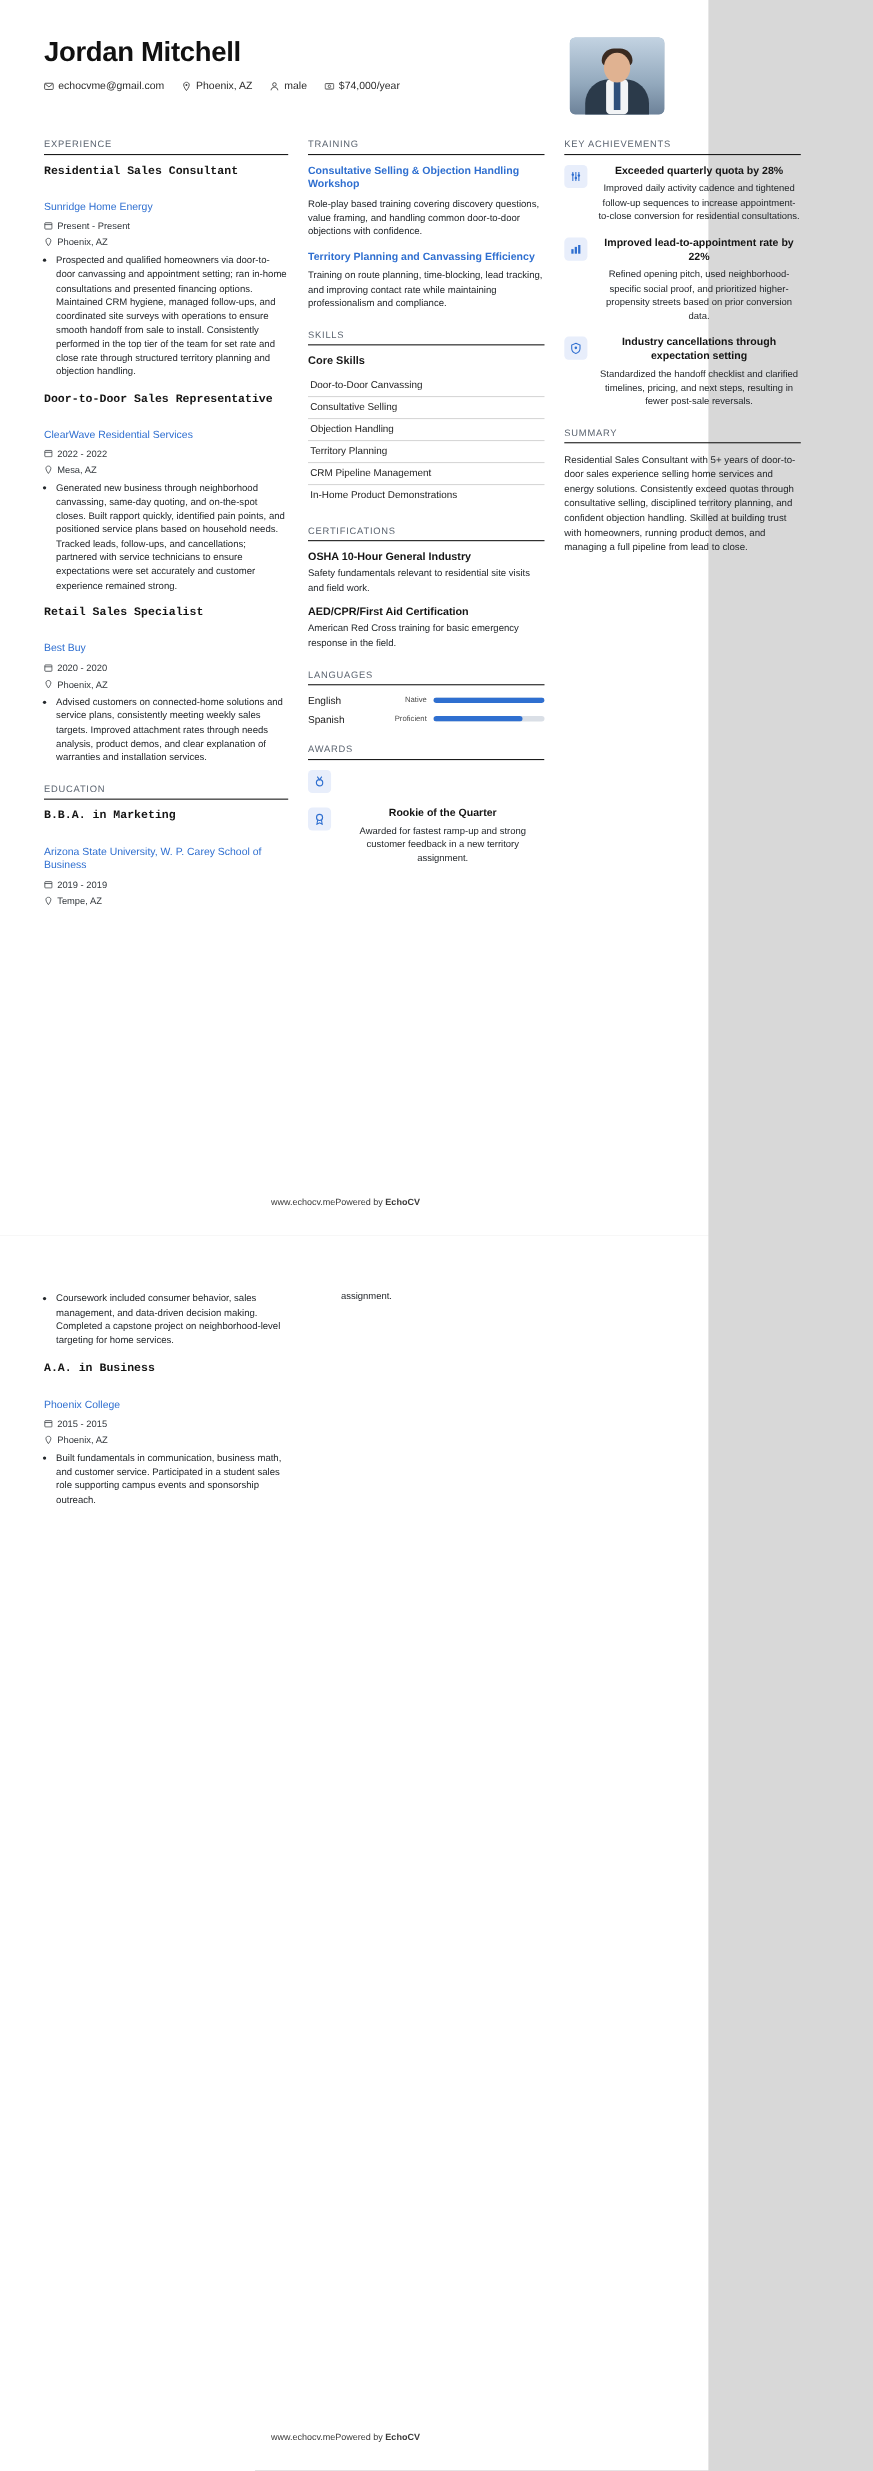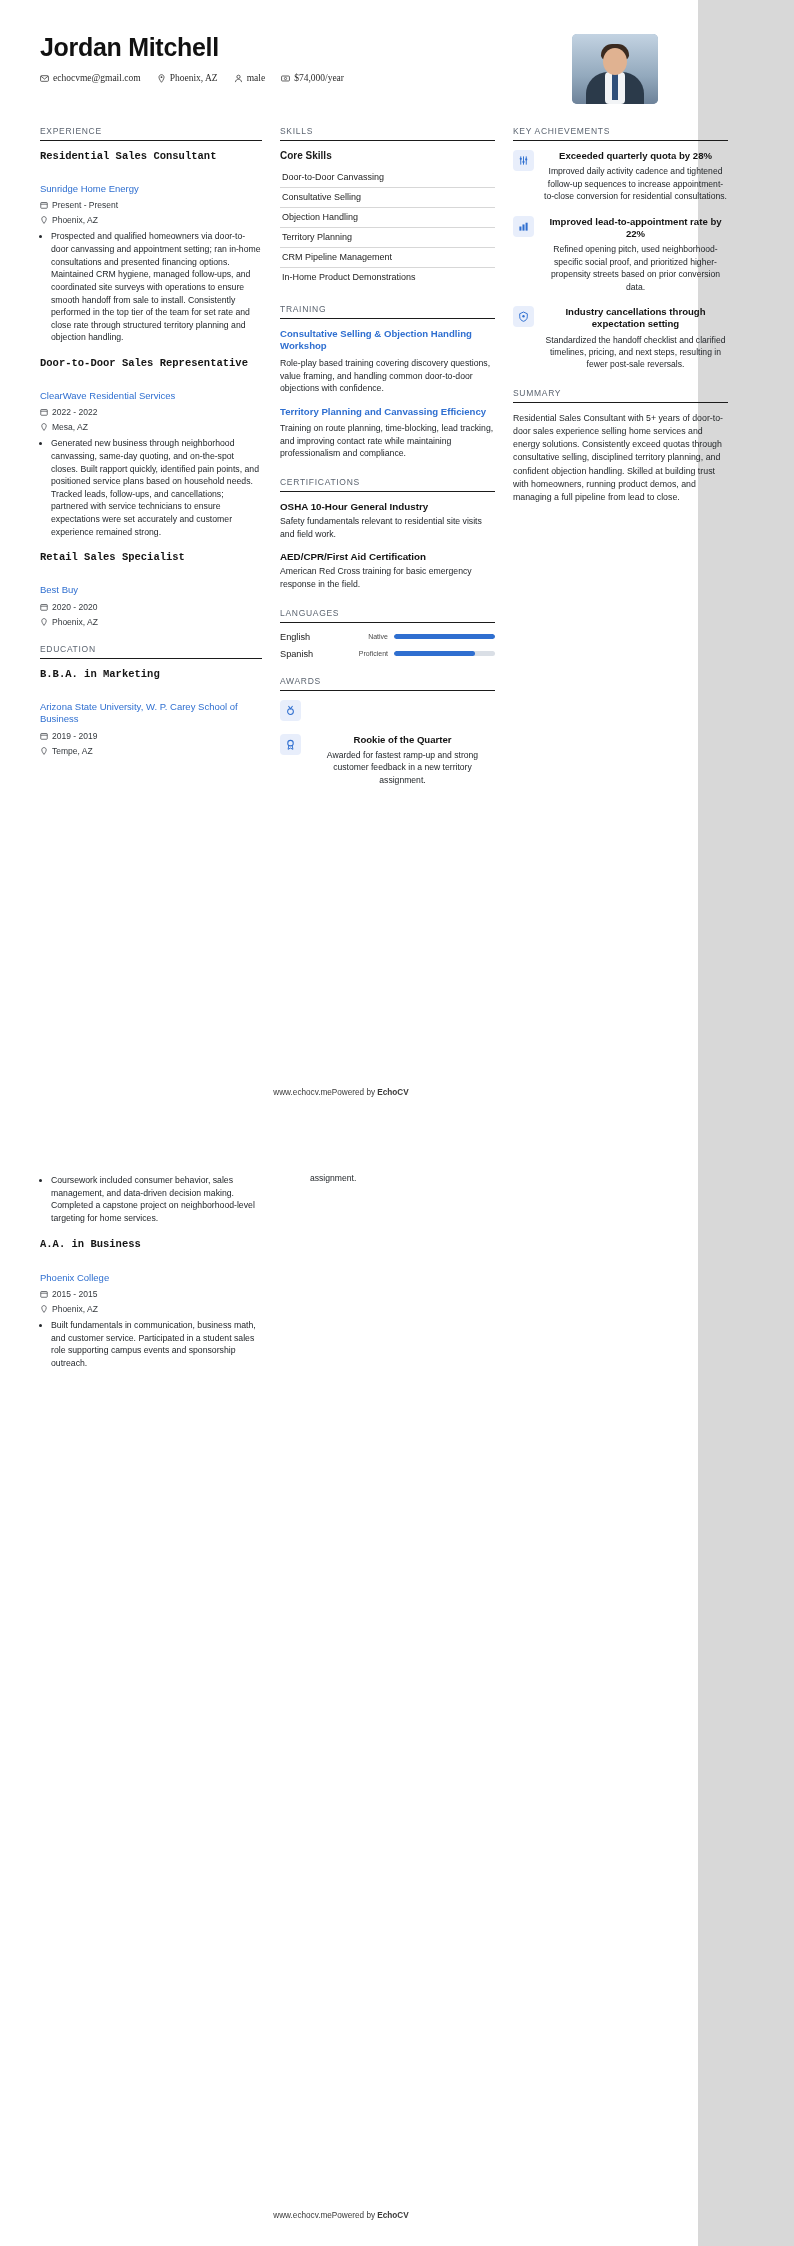--- a/index.html
+++ b/index.html
@@ -3,21 +3,21 @@
 <meta charset="utf-8">
 <style>
   * { box-sizing: border-box; margin: 0; padding: 0; }
   html, body {
     width: 794px;
     background: #d8d8d8;
     font-family: "Liberation Sans", sans-serif;
     color: #1a1a1a;
   }
   .page {
-    width: 698px;
+    width: 644px;
     min-height: 1123px;
     background: #ffffff;
     position: relative;
     padding: 34px 40px 0 40px;
   }
   .page + .page { margin-top: 0; }
 
   
   .hdr { display: flex; justify-content: space-between; align-items: flex-start; }
   .hdr-left { flex: 1; }
@@ -35,21 +35,21 @@
     font-weight: normal;
   }
   .contacts {
     display: flex;
     flex-wrap: wrap;
     gap: 16px;
     margin-top: 11px;
     font-size: 9.5px;
     color: #2b2b2b;
   }
-  .contact { display: flex; align-items: flex-end; gap: 4px; font-family: Liberation Serif, serif; }
+  .contact { display: flex; align-items: center; gap: 4px; }
   .contact svg { display: block; }
   .photo {
     width: 86px; height: 70px;
     border-radius: 5px;
     overflow: hidden;
     background: linear-gradient(160deg,#9fb7cd,#7d93ab);
     position: relative;
     flex: none;
     margin-left: 16px;
   }
@@ -278,20 +278,23 @@
             <span>2020 - 2020</span>
           </div>
           <div class="meta-row">
             <span>
                 <svg width="8" height="8" viewBox="0 0 16 16">
                   <path d="M8 1.2c-2.5 0-4.5 2-4.5 4.5C3.5 9.3 8 14.8 8 14.8s4.5-5.5 4.5-9.1c0-2.5-2-4.5-4.5-4.5z" fill="none" stroke="#33383d" stroke-width="1.4"></path>
                 </svg>
               </span>
             <span>Phoenix, AZ</span>
           </div>
+          <ul class="bullets">
+            <li>Advised customers on connected-home solutions and service plans, consistently meeting weekly sales targets. Improved attachment rates through needs analysis, product demos, and clear explanation of warranties and installation services.</li>
+          </ul>
         </div>
       </div>
 
       <div class="sec">
         <div class="sec-title">EDUCATION</div>
         <div class="entry">
           <div class="entry-title">B.B.A. in Marketing</div>
           <div class="entry-org">Arizona State University, W. P. Carey School of Business</div>
           <div class="meta-row">
             <span>
@@ -309,47 +312,47 @@
                 </svg>
               </span>
             <span>Tempe, AZ</span>
           </div>
         </div>
       </div>
 
     </div>
 
     <div class="col-mid">
+
+      <div class="sec">
+        <div class="sec-title">TRAINING</div>
+        <div class="tr-item">
+          <div class="tr-title">Consultative Selling &amp; Objection Handling Workshop</div>
+          <div class="tr-desc">Role-play based training covering discovery questions, value framing, and handling common door-to-door objections with confidence.</div>
+        </div>
+        <div class="tr-item">
+          <div class="tr-title">Territory Planning and Canvassing Efficiency</div>
+          <div class="tr-desc">Training on route planning, time-blocking, lead tracking, and improving contact rate while maintaining professionalism and compliance.</div>
+        </div>
+      </div>
 
       <div class="sec">
         <div class="sec-title">SKILLS</div>
         <div class="skill-group-label">Core Skills</div>
         <div>
           <div class="skill">Door-to-Door Canvassing</div>
           <div class="skill">Consultative Selling</div>
           <div class="skill">Objection Handling</div>
           <div class="skill">Territory Planning</div>
           <div class="skill">CRM Pipeline Management</div>
           <div class="skill">In-Home Product Demonstrations</div>
         </div>
       </div>
 
       <div class="sec">
-        <div class="sec-title">TRAINING</div>
-        <div class="tr-item">
-          <div class="tr-title">Consultative Selling &amp; Objection Handling Workshop</div>
-          <div class="tr-desc">Role-play based training covering discovery questions, value framing, and handling common door-to-door objections with confidence.</div>
-        </div>
-        <div class="tr-item">
-          <div class="tr-title">Territory Planning and Canvassing Efficiency</div>
-          <div class="tr-desc">Training on route planning, time-blocking, lead tracking, and improving contact rate while maintaining professionalism and compliance.</div>
-        </div>
-      </div>
-
-      <div class="sec">
         <div class="sec-title">CERTIFICATIONS</div>
         <div class="cert-item">
           <div class="cert-title">OSHA 10-Hour General Industry</div>
           <div class="cert-desc">Safety fundamentals relevant to residential site visits and field work.</div>
         </div>
         <div class="cert-item">
           <div class="cert-title">AED/CPR/First Aid Certification</div>
           <div class="cert-desc">American Red Cross training for basic emergency response in the field.</div>
         </div>
       </div>

